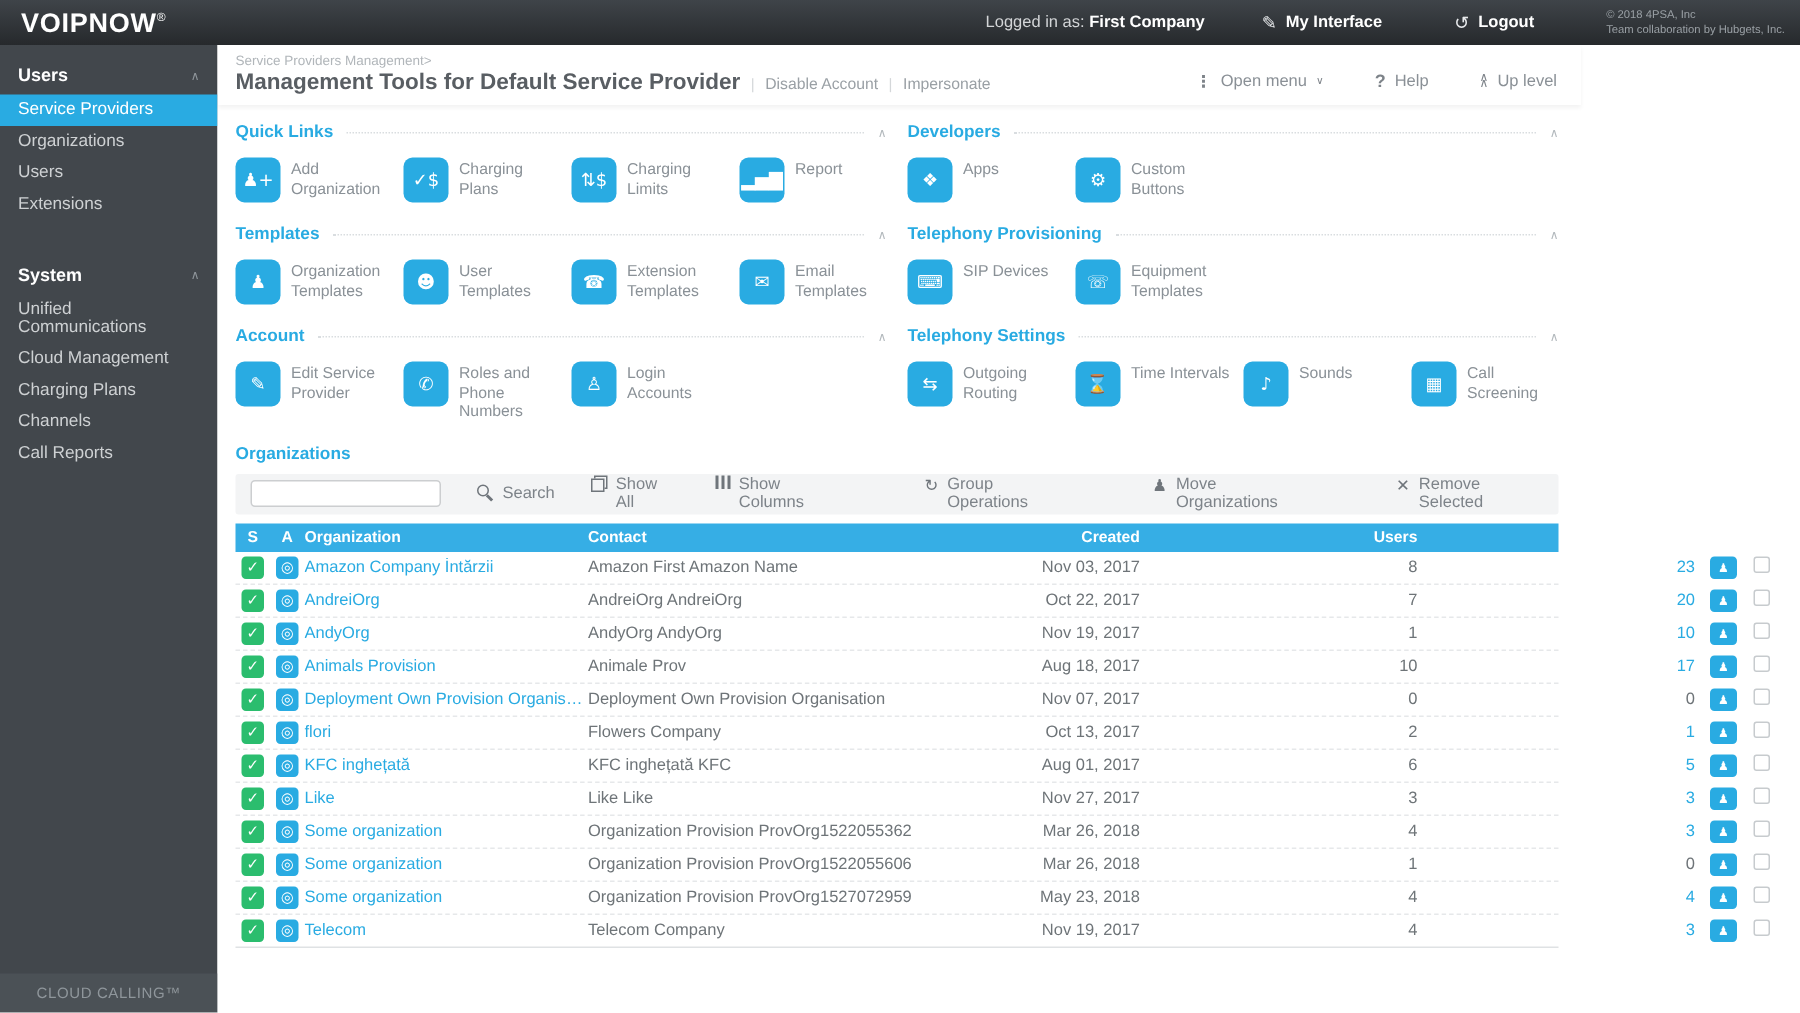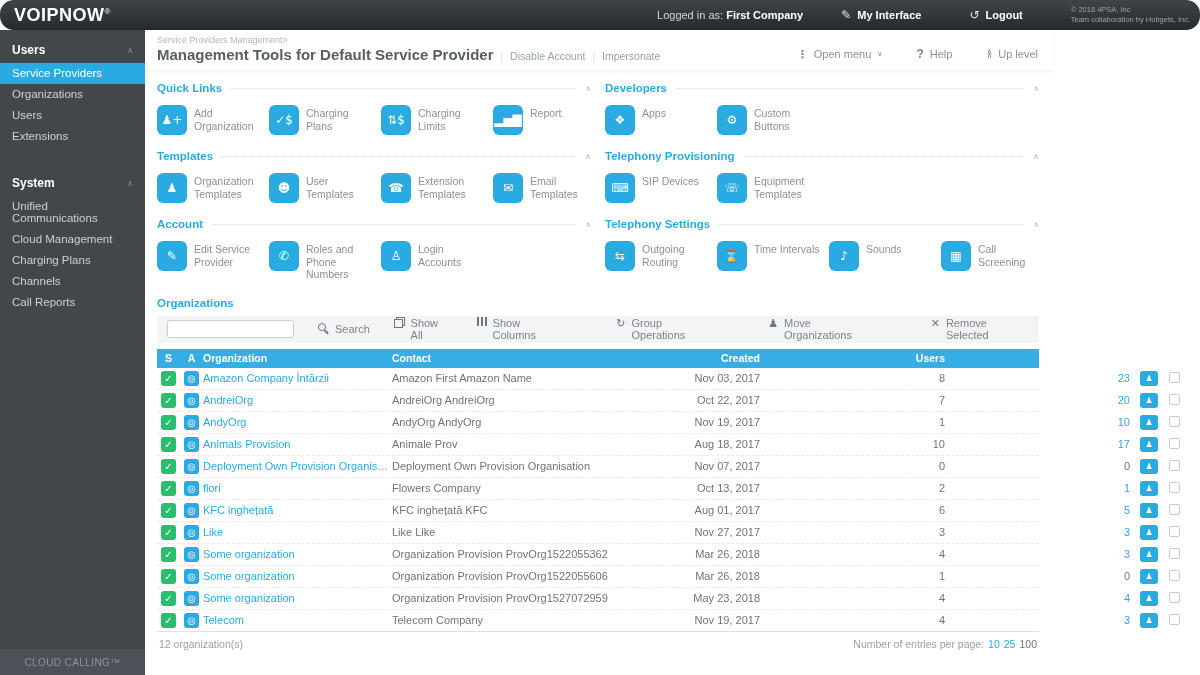--- a/index.html
+++ b/index.html
@@ -1,21 +1,21 @@
 <!DOCTYPE html>
 <html><head>
 <meta charset="utf-8">
 <style>
   * { box-sizing: border-box; margin: 0; padding: 0; }
   html,body { width:1200px; height:675px; }
   body { font-family:"Liberation Sans", sans-serif; background:#fff; overflow:hidden; position:relative; }
 
   
   .topbar { position:absolute; top:0; left:0; width:1200px; height:30px;
-    background:linear-gradient(#3f4449,#26292c); display:flex; align-items:center; z-index:10;border-radius:14px; }
+    background:linear-gradient(#3f4449,#26292c); display:flex; align-items:center; z-index:10; }
   .logo { width:150px; padding-left:14px; font-weight:bold; font-size:18px; color:#fff; letter-spacing:.5px; white-space:nowrap; }
   .logo sup { font-size:8px; font-weight:normal; }
   .topbar-right { margin-left:auto; display:flex; align-items:center; }
   .tb-user { font-size:11px; color:#d3d5d7; margin-right:38px; }
   .tb-user b { color:#fff; }
   .tb-link { display:flex; align-items:center; gap:6px; font-size:11px; font-weight:bold; color:#fff; cursor:pointer; margin-right:48px; }
   .tb-ic { font-family:"DejaVu Sans",sans-serif; font-size:12px; font-weight:normal; color:#e8eaec; }
   .copyright { font-size:7.5px; color:#9aa0a5; line-height:1.4; padding-right:10px; }
 
   
@@ -573,20 +573,14 @@
           <span class="c-gray c-r">Nov 19, 2017</span>
           <span class="c-gray c-r">4</span>
           <span class="c-r ext-link">3</span>
           <span>
             <span class="r-btn"></span>
           </span>
           <span class="cc"><span class="cb"></span></span>
         </div>
       </div>
 
-    <div class="table-footer">
-      <span>12 organization(s)</span>
-      <span>
-        <span>Number of entries per page:</span><span class="pp-link">10</span><span class="pp-link">25</span><span class="pp-current">100</span>
-      </span>
-    </div>
   </div>
 </div>
 
 </body></html>

